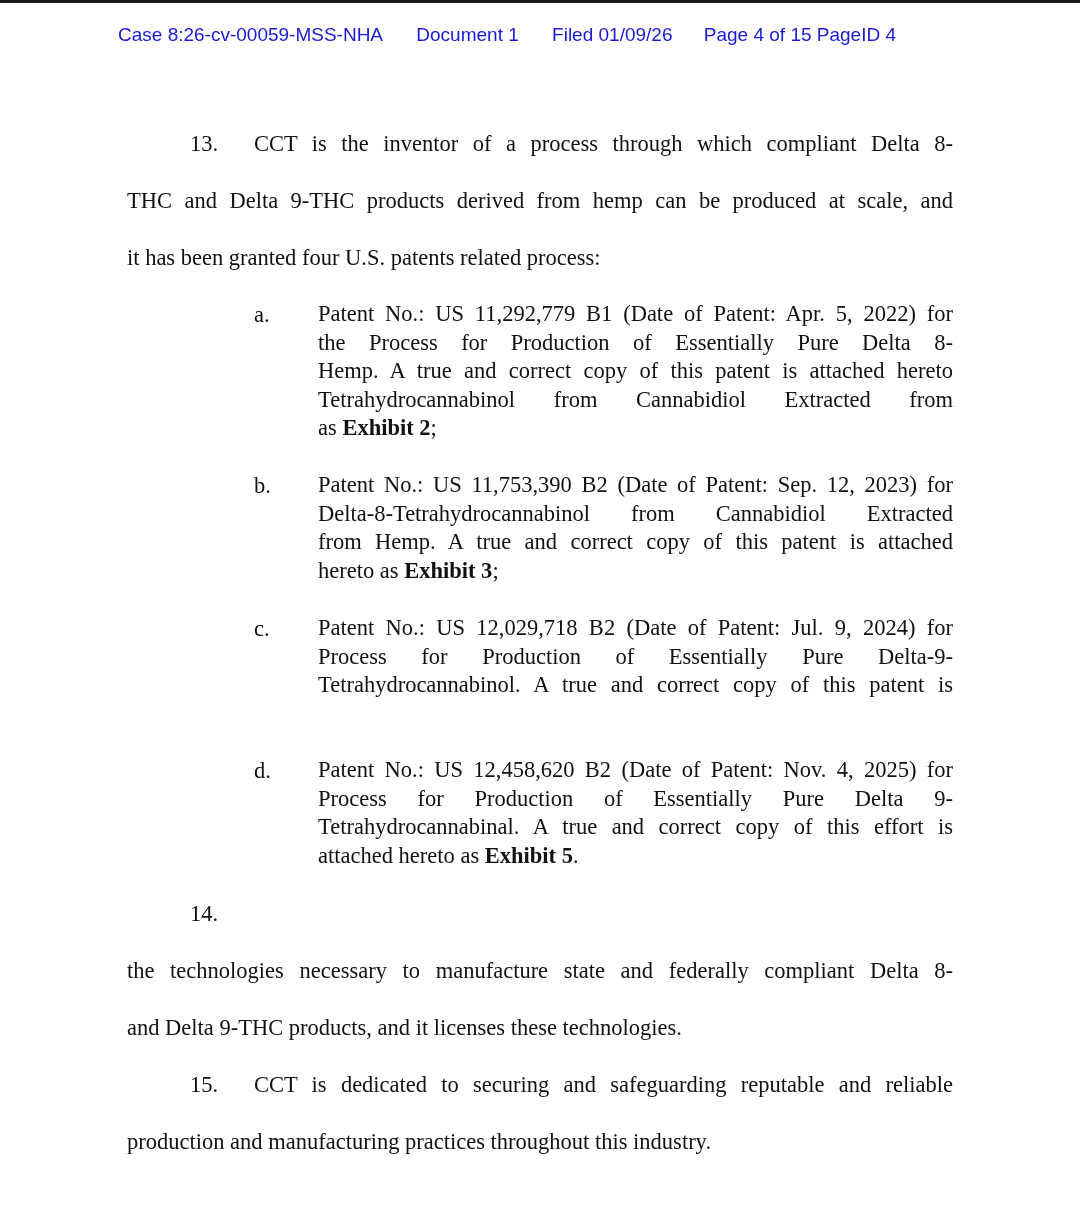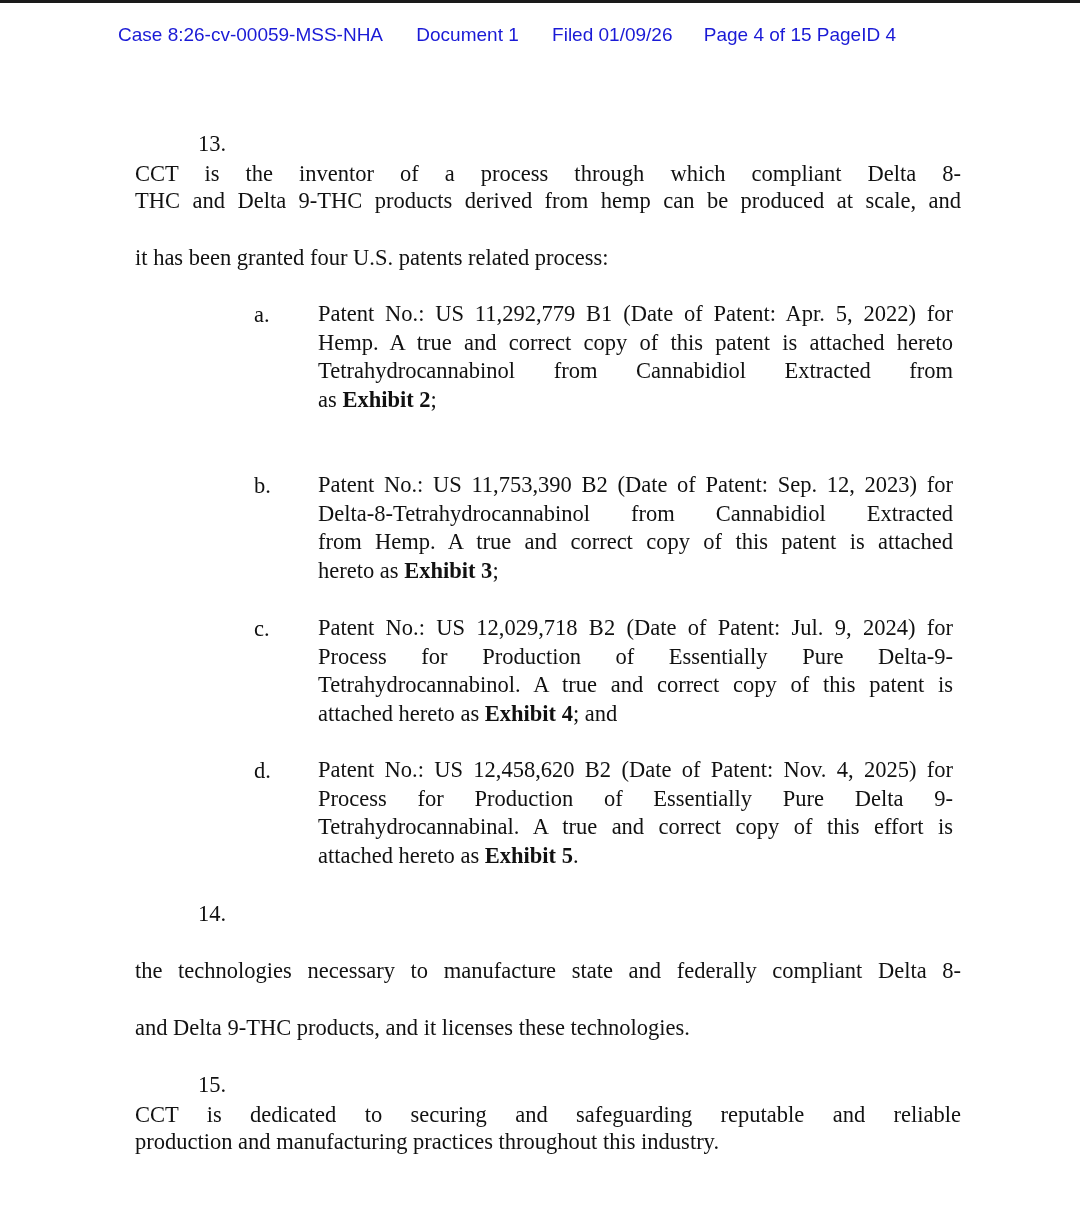--- a/index.html
+++ b/index.html
@@ -41,26 +41,25 @@
       font-size: 22.5px;
       color: #111111;
     }
     .para {
       position: absolute;
       left: 127px;
       width: 826px;
     }
     .para-line {
       position: absolute;
-      left: 8px;
+      left: 0;
       width: 826px;
       white-space: nowrap;
       height: 30px;
       line-height: 30px;
-      flex-direction: column;
     }
     .justify {
       text-align: justify;
       text-align-last: justify;
       white-space: normal;
     }
     .para-num {
       display: inline-block;
       width: 127px;
       padding-left: 63px;
@@ -117,20 +116,21 @@
     <span class="justify" style="flex:1;">CCT is the inventor of a process through which compliant Delta 8-</span>
   </div>
   <div class="para-line justify" style="top:57px;">THC and Delta 9-THC products derived from hemp can be produced at scale, and</div>
   <div class="para-line" style="top:114px;">it has been granted four U.S. patents related process:</div>
 </div>
 
 <div class="sub-item doc-text" style="top:300px;">
   <span class="sub-letter">a.</span>
   <div class="sub-body">
     <div class="sub-line j">Patent No.: US 11,292,779 B1 (Date of Patent: Apr. 5, 2022) for</div>
+    <div class="sub-line j">the Process for Production of Essentially Pure Delta 8-</div>
     <div class="sub-line j">Hemp. A true and correct copy of this patent is attached hereto</div>
     <div class="sub-line j">Tetrahydrocannabinol from Cannabidiol Extracted from</div>
     <div class="sub-line"><span>as </span><b>Exhibit 2</b><span>;</span></div>
   </div>
 </div>
 
 <div class="sub-item doc-text" style="top:471px;">
   <span class="sub-letter">b.</span>
   <div class="sub-body">
     <div class="sub-line j">Patent No.: US 11,753,390 B2 (Date of Patent: Sep. 12, 2023) for</div>
@@ -139,21 +139,20 @@
     <div class="sub-line"><span>hereto as </span><b>Exhibit 3</b><span>;</span></div>
   </div>
 </div>
 
 <div class="sub-item doc-text" style="top:614px;">
   <span class="sub-letter">c.</span>
   <div class="sub-body">
     <div class="sub-line j">Patent No.: US 12,029,718 B2 (Date of Patent: Jul. 9, 2024) for</div>
     <div class="sub-line j">Process for Production of Essentially Pure Delta-9-</div>
     <div class="sub-line j">Tetrahydrocannabinol. A true and correct copy of this patent is</div>
-    <div class="sub-line"><span>attached hereto as </span><b>Exhibit 4</b><span>; and</span></div>
   </div>
 </div>
 
 <div class="sub-item doc-text" style="top:756px;">
   <span class="sub-letter">d.</span>
   <div class="sub-body">
     <div class="sub-line j">Patent No.: US 12,458,620 B2 (Date of Patent: Nov. 4, 2025) for</div>
     <div class="sub-line j">Process for Production of Essentially Pure Delta 9-</div>
     <div class="sub-line j">Tetrahydrocannabinal. A true and correct copy of this effort is</div>
     <div class="sub-line"><span>attached hereto as </span><b>Exhibit 5</b><span>.</span></div>

